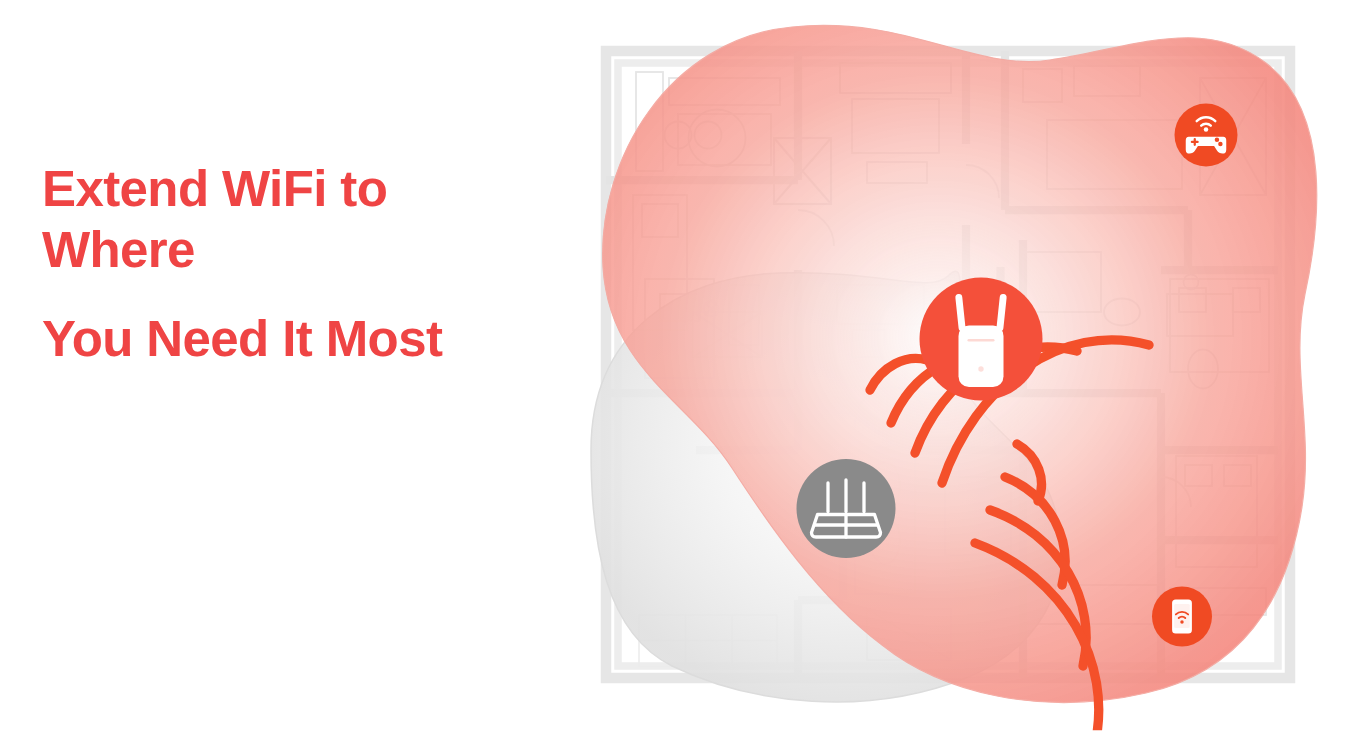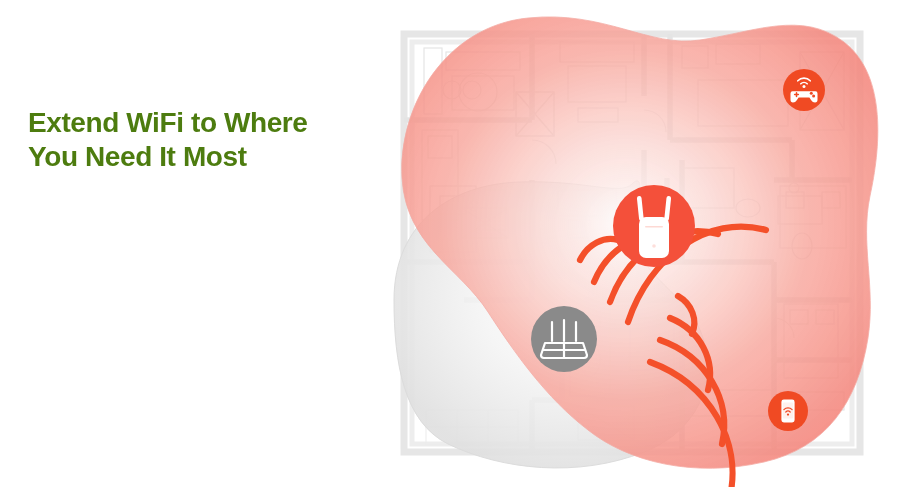--- a/index.html
+++ b/index.html
@@ -13,28 +13,28 @@
   .page{position:relative;width:900px;height:487px;display:flex;}
 
   
   .copy{
     position:absolute;
     left:28px; top:106px;
     width:340px;
   }
   .headline{
     margin:0;
-    font-size:28px;
+    font-size:34px;
     line-height:1.22;
     font-weight:700;
     letter-spacing:-0.4px;
-    color:#4d7c0f;
+    color:#ef4444;
     font-family:"Liberation Sans","DejaVu Sans",sans-serif;
   }
-  .headline .l2{display:block;}
+  .headline .l2{display:block;margin-top:17px;}
   .bodycopy{
     margin:22px 0 0 0;
     font-size:12.6px;
     line-height:1.72;
     color:#24262a;
     letter-spacing:-0.05px;
     max-width:325px;
   }
 
   

